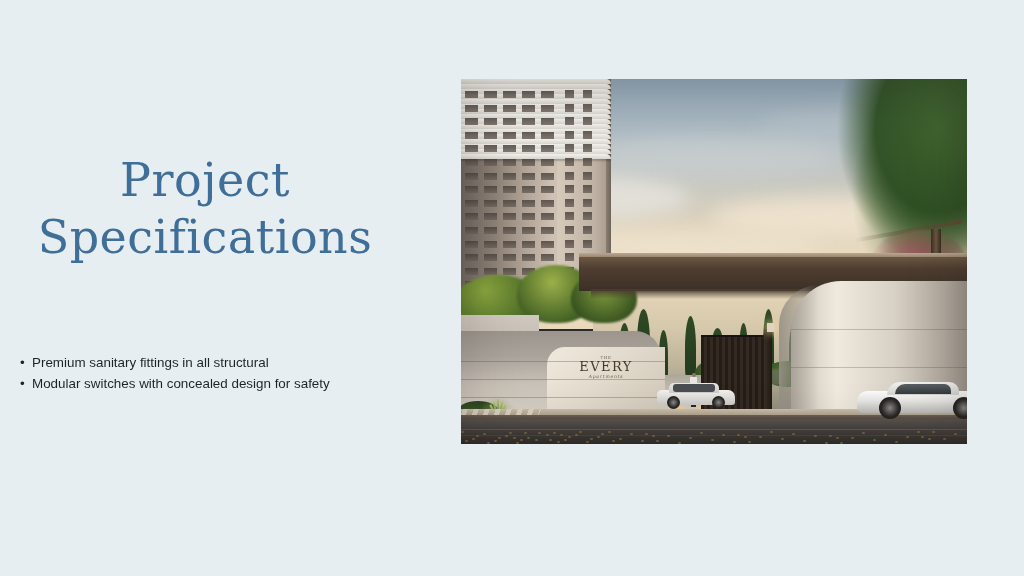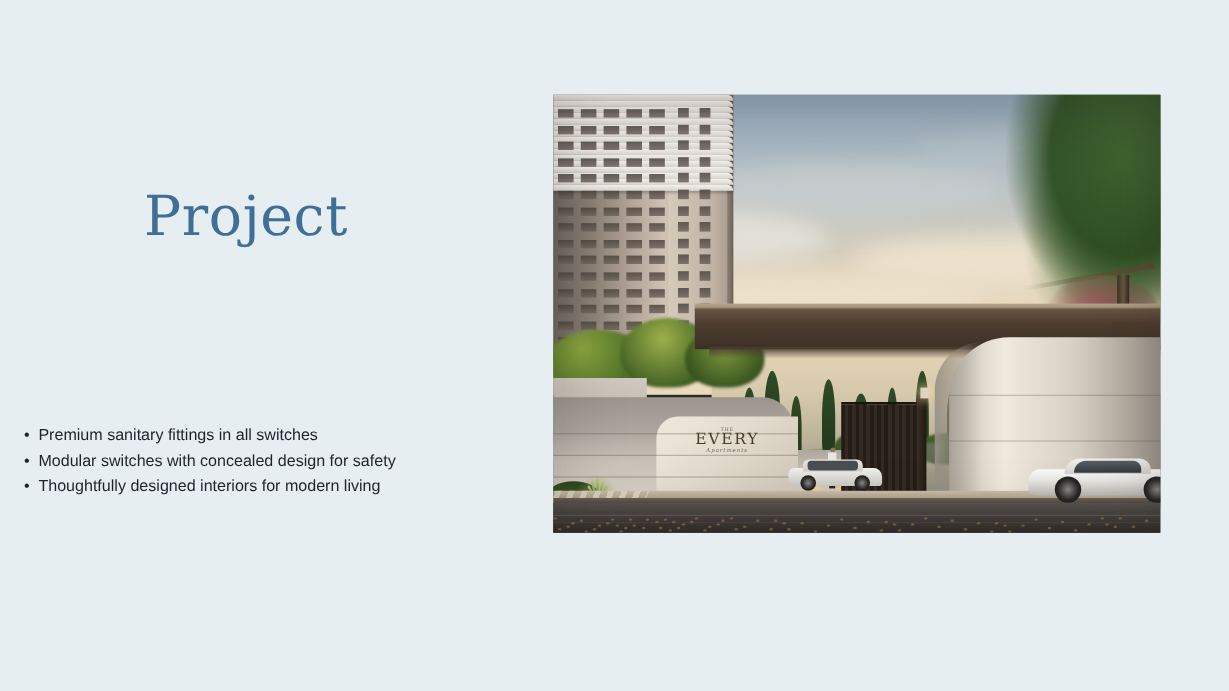--- a/index.html
+++ b/index.html
@@ -405,27 +405,27 @@
 </style>
 </head>
 <body>
 
 <div class="slide">
 
   <div class="text-col">
 
     <div class="title">
       <span class="title-line">Project</span>
+      <span class="title-line">Specifications</span>
     </div>
 
 
     <ul class="bullets">
-      <li>Premium sanitary fittings in all switches</li>
+      <li>Premium sanitary fittings in all structural</li>
       <li>Modular switches with concealed design for safety</li>
-      <li>Thoughtfully designed interiors for modern living</li>
     </ul>
   </div>
 
   <div class="photo">
 
     <div class="sky"></div>
     <div class="cloud c5"></div>
     <div class="cloud c2"></div>
     <div class="cloud c1"></div>
     <div class="cloud c3"></div>

